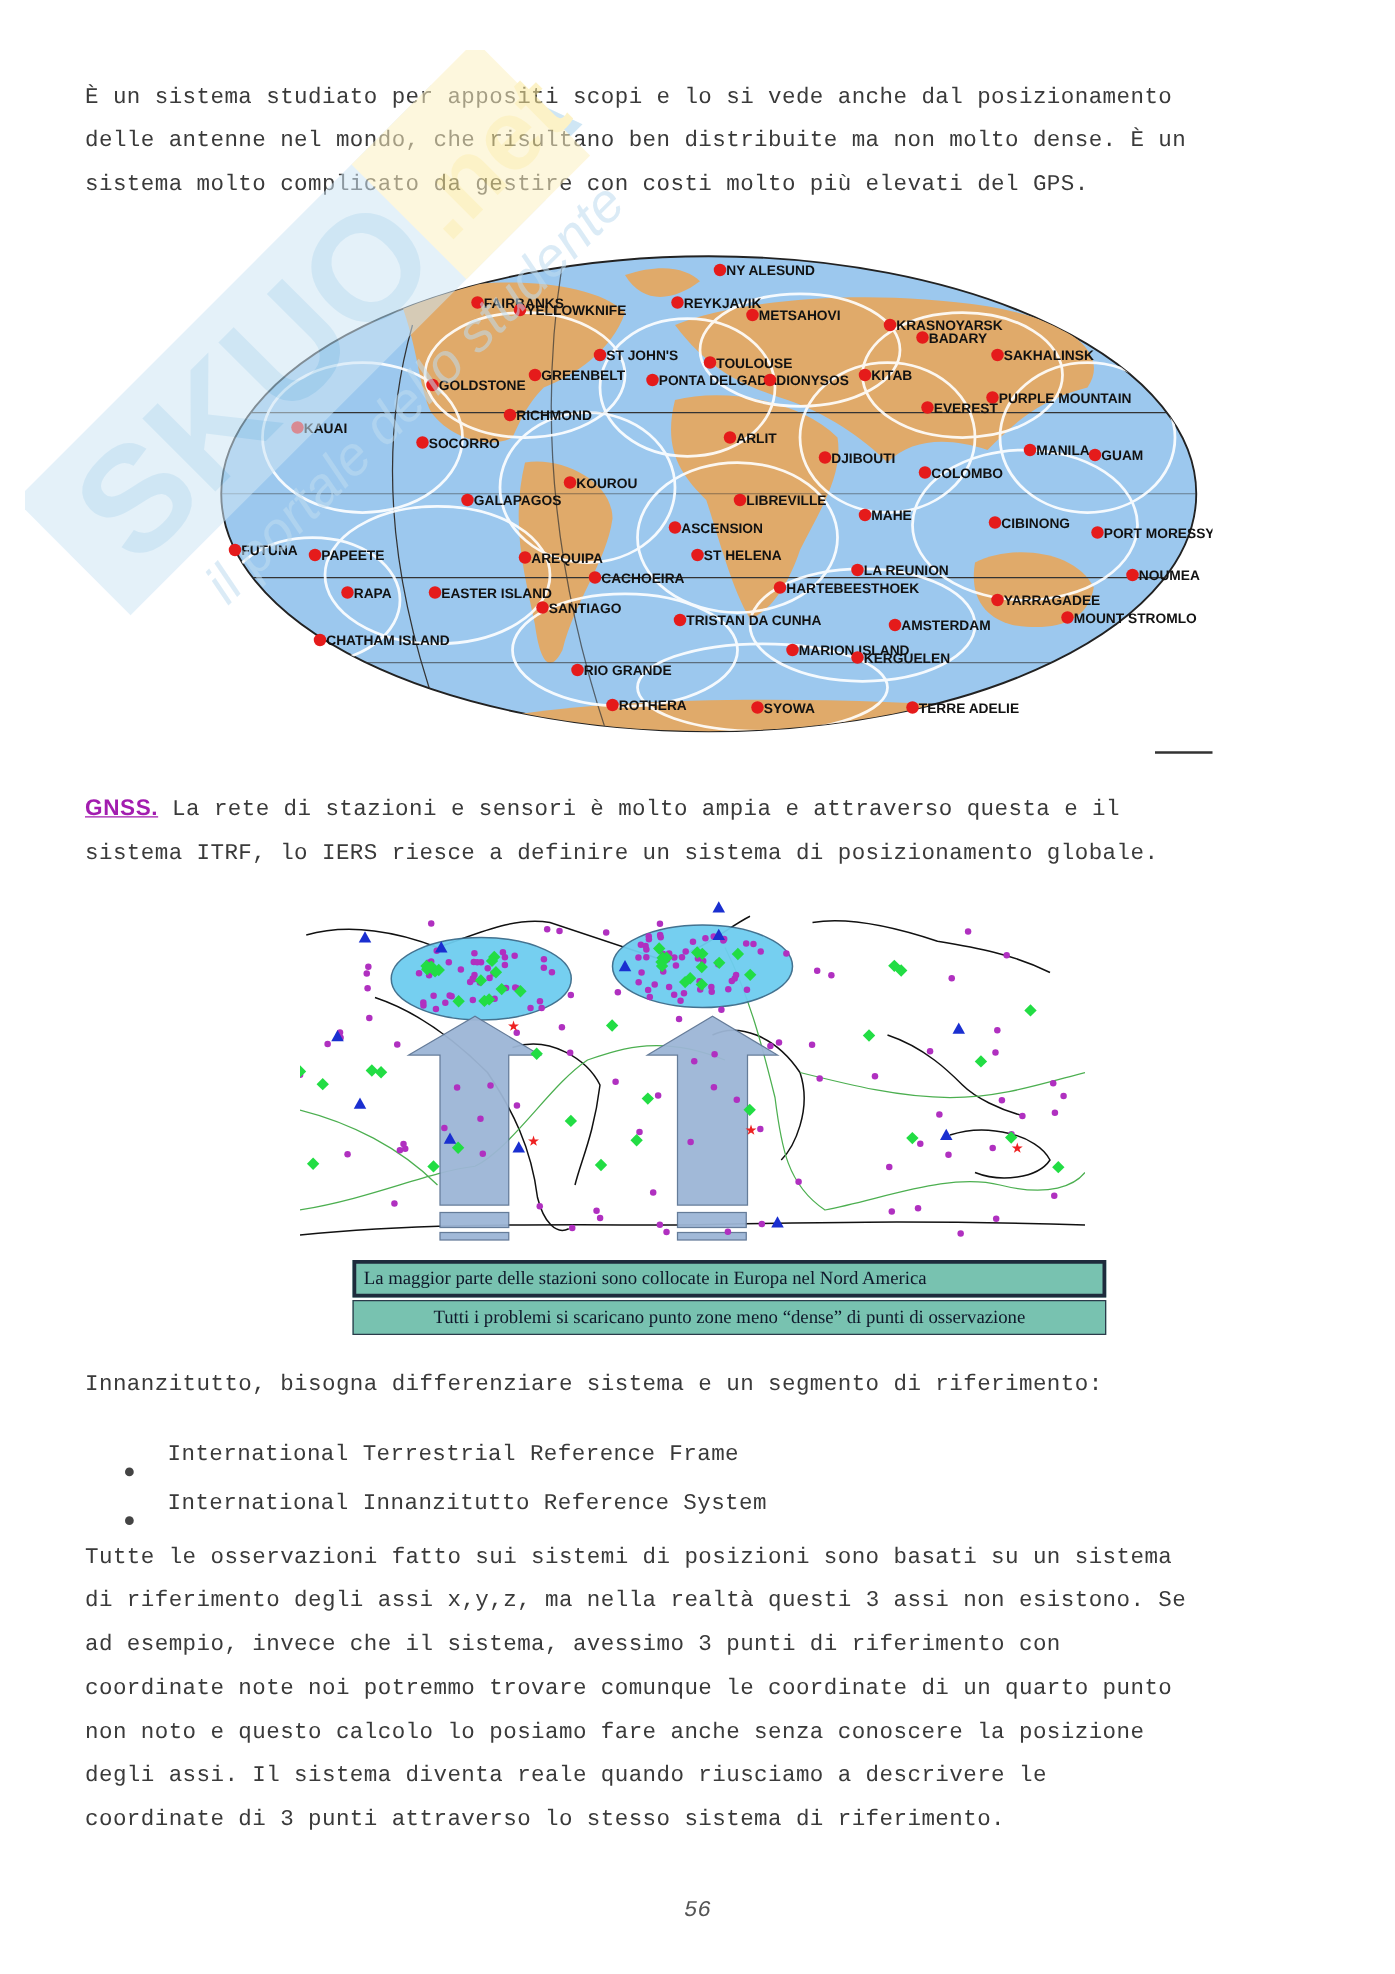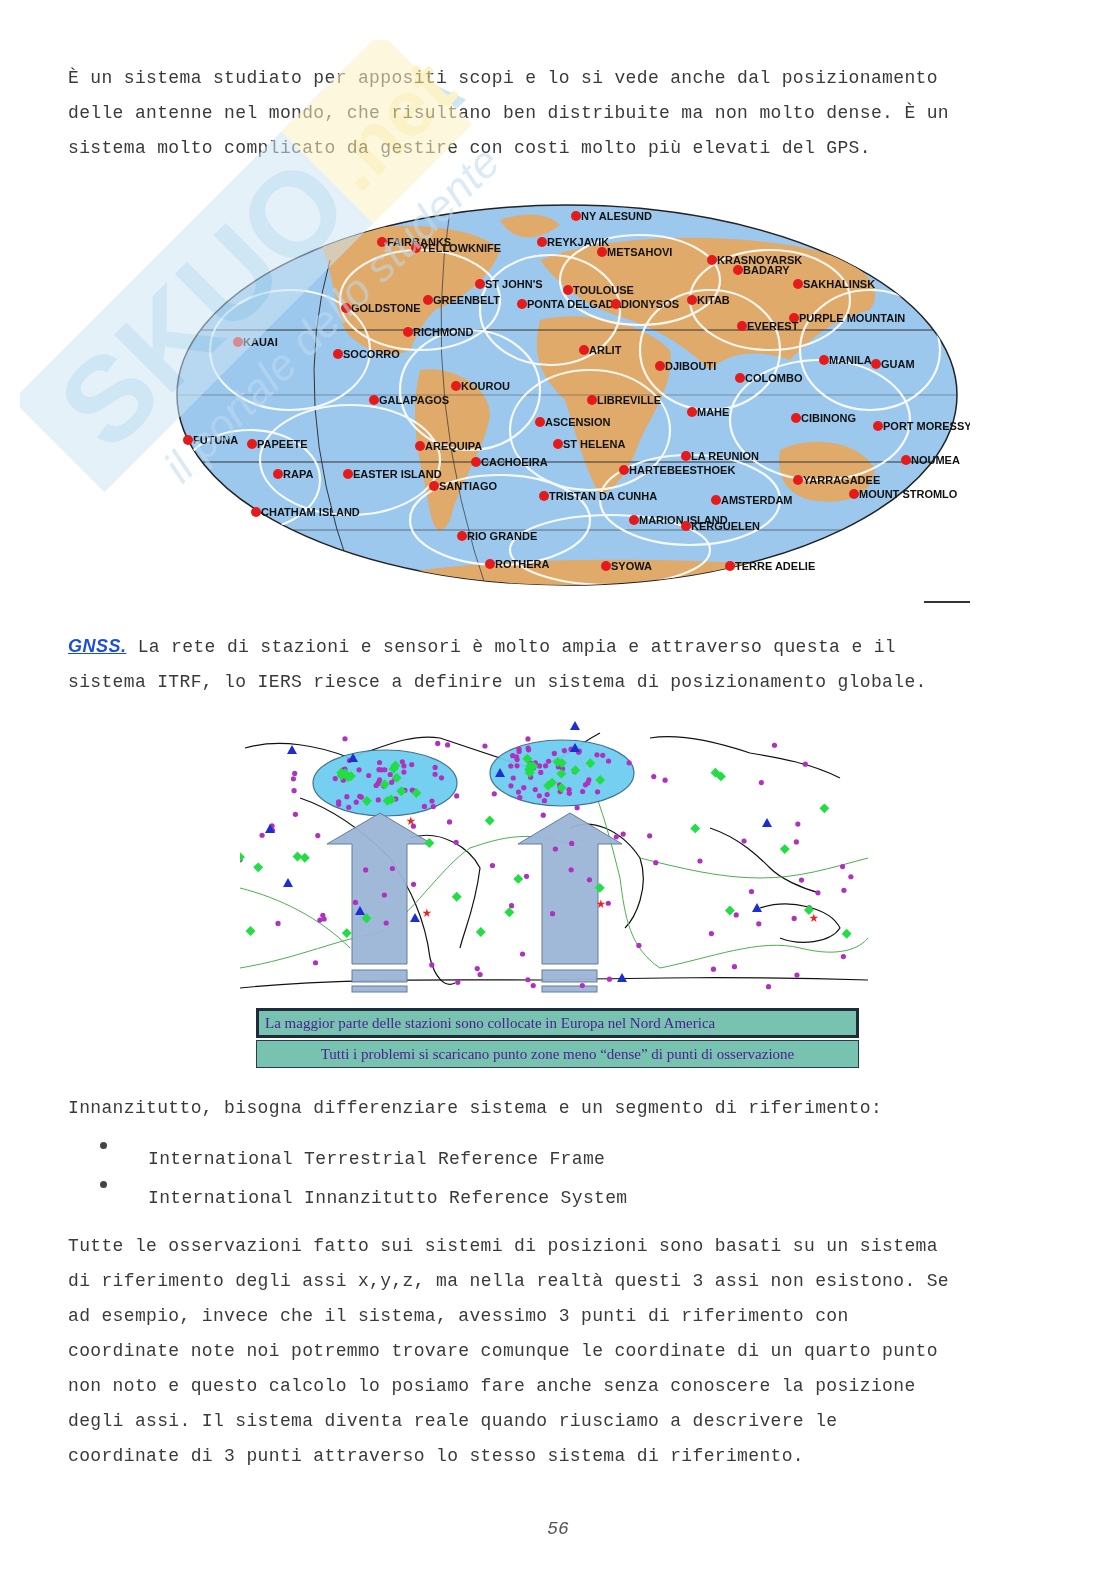--- a/index.html
+++ b/index.html
@@ -5,28 +5,28 @@
   html, body { margin: 0; padding: 0; background: #ffffff; }
   body { width: 1116px; height: 1579px; position: relative; overflow: hidden;
          font-family: "Liberation Mono", "DejaVu Sans Mono", monospace; color: #333; }
   .page { position: absolute; inset: 0; }
   .watermark { position: absolute; left: 20px; top: 40px; width: 480px; height: 480px; pointer-events: none; z-index: 5; }
   .para { position: absolute; left: 68px; width: 980px; font-size: 18px; line-height: 35px; letter-spacing: 0.35px; color: #3a3a3a; white-space: pre-wrap; }
   .p1 { top: 61px; }
   .p2 { top: 629px; }
   .p3 { top: 1091px; }
   .p4 { top: 1229px; }
-  .gnss { font-family: "Liberation Sans", "DejaVu Sans", sans-serif; font-weight: bold; font-style: italic; text-decoration: underline; color: #1d4ed8; letter-spacing: 0.5px; }
+  .gnss { font-family: "Liberation Sans", "DejaVu Sans", sans-serif; font-weight: bold; text-decoration: underline; color: #a21caf; letter-spacing: 0.5px; }
   .bullets { position: absolute; left: 100px; top: 1142px; margin: 0; padding: 0; list-style: none; font-size: 18px; color: #3a3a3a; letter-spacing: 0.35px; }
-  .bullets li { height: 39px; line-height: 34px; display: flex; align-items: flex-start; gap: 14px; }
+  .bullets li { height: 39px; line-height: 34px; display: flex; align-items: flex-end; }
   .bullets .dot { width: 7px; height: 7px; border-radius: 50%; background: #444; margin-right: 27px; }
   .italic { }
   .map1 { position: absolute; left: 170px; top: 200px; width: 800px; height: 410px; }
   .map2 { position: absolute; left: 240px; top: 718px; width: 628px; height: 286px; }
-  .caption { position: absolute; font-family: "Liberation Serif", "DejaVu Serif", serif; font-size: 15px; color: #4c1d95; background: #78c2b0; border: 2px solid #1e2b3c; box-sizing: border-box; padding: 0 6px; display: flex; align-items: center; }
+  .caption { position: absolute; font-family: "Liberation Serif", "DejaVu Serif", serif; font-size: 15px; color: #0f172a; background: #78c2b0; border: 2px solid #1e2b3c; box-sizing: border-box; padding: 0 6px; display: flex; align-items: center; margin-left: 26px; }
   .cap1 { left: 256px; top: 1008px; width: 603px; height: 30px; border-width: 3px; }
   .cap2 { left: 256px; top: 1040px; width: 603px; height: 28px; justify-content: center; border-width: 1px; border-color: #2b3a4a; }
   .pagenum { position: absolute; top: 1519px; left: 0; width: 1116px; text-align: center; font-size: 18px; color: #555; font-style: italic; }
   .scalebar { position: absolute; left: 924px; top: 601px; width: 46px; height: 2px; background: #333; }
 </style>
 </head>
 <body>
 
 <div class="page">
 

